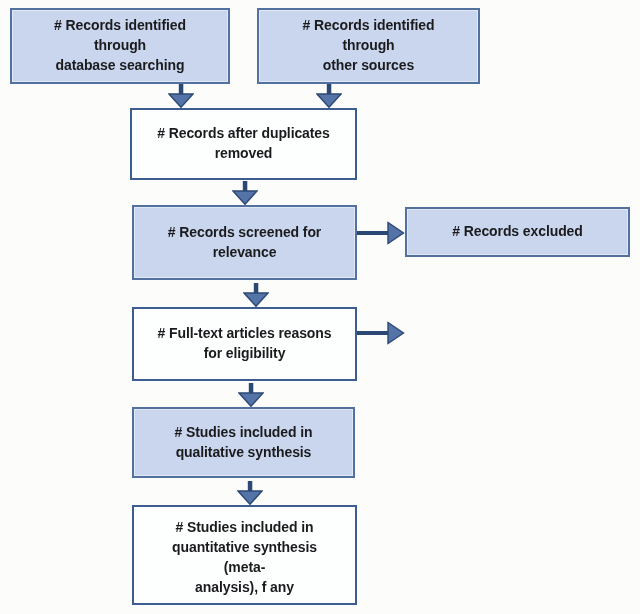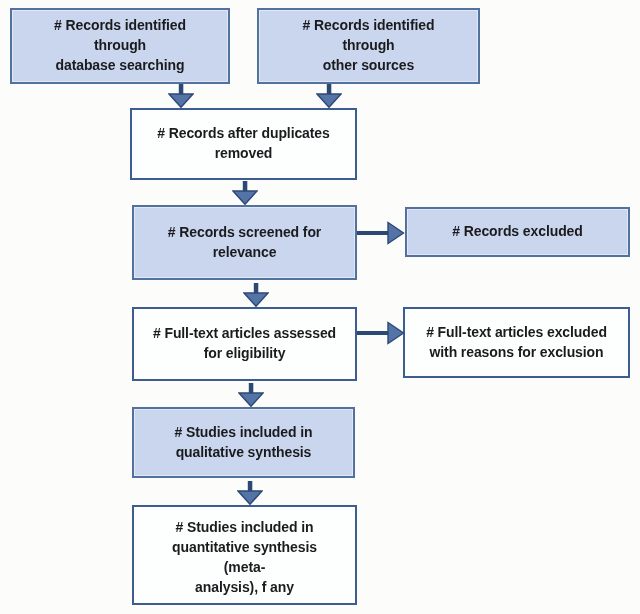--- a/index.html
+++ b/index.html
@@ -75,28 +75,24 @@
   <div class="box filled" style="left:405px;top:207px;width:225px;height:50px;">
     <span class="label"># Records excluded</span>
   </div>
 
   <div class="box filled" style="left:132px;top:205px;width:225px;height:75px;">
     <span class="label"># Records screened for
 relevance</span>
   </div>
 
   <div class="box plain" style="left:132px;top:307px;width:225px;height:74px;">
-    <span class="label"># Full-text articles assessed
+    <span class="label"># Full-text articles reasons
 for eligibility</span>
   </div>
 
-  <div class="box plain" style="left:403px;top:307px;width:227px;height:71px;">
-    <span class="label"># Full-text articles excluded
-with reasons for exclusion</span>
-  </div>
 
   <div class="box filled" style="left:132px;top:407px;width:223px;height:71px;">
     <span class="label"># Studies included in
 qualitative synthesis</span>
   </div>
 
   <div class="box plain top-aligned" style="left:132px;top:505px;width:225px;height:100px;">
     <span class="label"># Studies included in
 quantitative synthesis (meta-
 analysis), f any</span>

